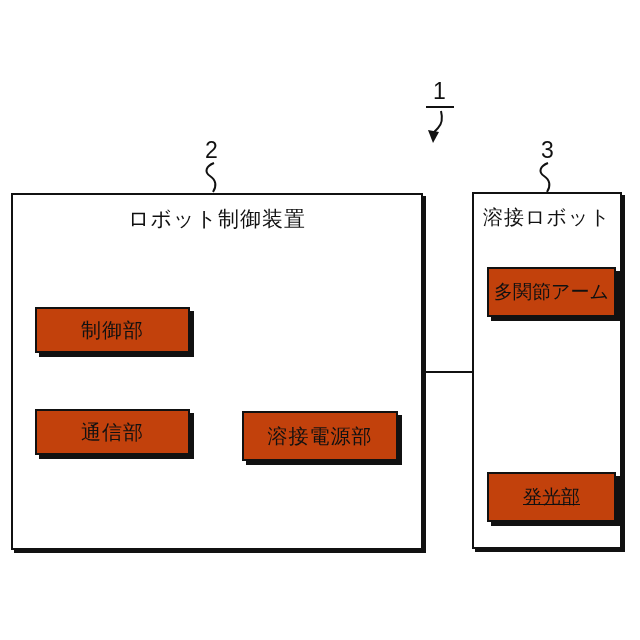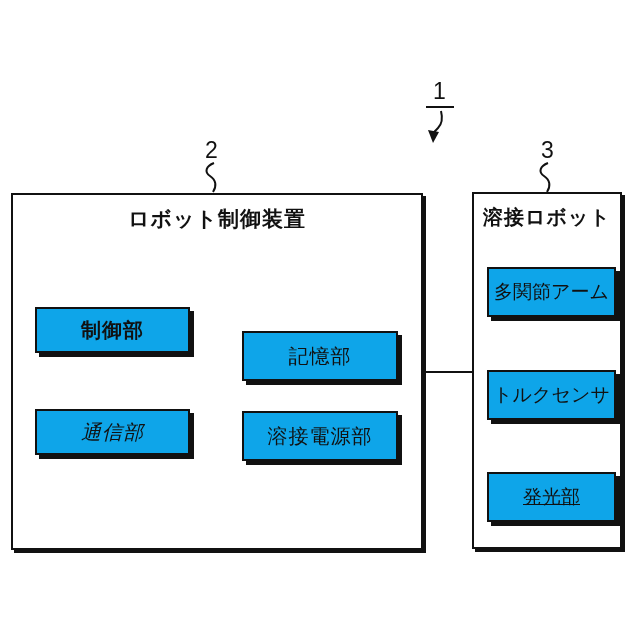--- a/index.html
+++ b/index.html
@@ -11,32 +11,31 @@
     color:#111;
     overflow:hidden;
   }
   .overlay{position:absolute;left:0;top:0;width:640px;height:640px;}
   .outer-box{
     position:absolute;
     background:#ffffff;
     border:2px solid #111;
     box-shadow:3px 3px 0 #111;
     box-sizing:border-box;
-    font-weight:bold;
   }
   .box-title{
     position:absolute;top:10px;left:0;right:0;
     text-align:center;
     font-size:20px;
     letter-spacing:1px;
     white-space:nowrap;
   }
   .block{
     position:absolute;
-    background:#0ea5e9;
+    background:#c2410c;
     border:2px solid #111;
     box-shadow:4px 4px 0 #111;
     box-sizing:border-box;
     display:flex;align-items:center;justify-content:center;
     font-size:20px;
     letter-spacing:1px;
     white-space:nowrap;
   }
   .block.small{font-size:19px;letter-spacing:0;}
   .ref-num{
@@ -98,22 +97,20 @@
   <div class="ref-num" style="left:590px;top:446px;">33</div>
 
   <div class="outer-box" style="left:11px;top:193px;width:412px;height:357px;">
     <div class="box-title" style="font-size:21px;">ロボット制御装置</div>
   </div>
 
   <div class="outer-box" style="left:472px;top:192px;width:150px;height:357px;">
     <div class="box-title">溶接ロボット</div>
   </div>
 
-  <div class="block" style="left:35px;top:307px;width:155px;height:46px;font-weight:bold;">制御部</div>
-  <div class="block" style="left:242px;top:331px;width:156px;height:50px;">記憶部</div>
-  <div class="block" style="left:35px;top:409px;width:155px;height:46px;font-style:italic;">通信部</div>
+  <div class="block" style="left:35px;top:307px;width:155px;height:46px;">制御部</div>
+  <div class="block" style="left:35px;top:409px;width:155px;height:46px;">通信部</div>
   <div class="block" style="left:242px;top:411px;width:156px;height:50px;">溶接電源部</div>
 
   <div class="block small" style="left:487px;top:267px;width:129px;height:50px;">多関節アーム</div>
-  <div class="block small" style="left:487px;top:370px;width:129px;height:50px;">トルクセンサ</div>
   <div class="block small" style="left:487px;top:472px;width:129px;height:50px;text-decoration:underline;">発光部</div>
 
 </div>
 
 </body></html>

